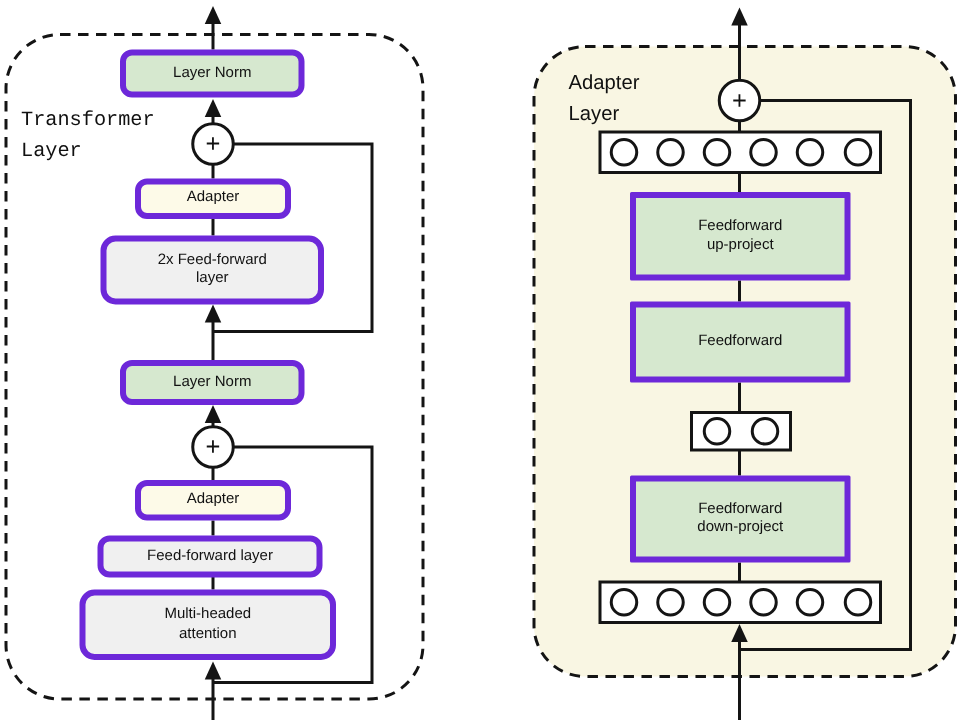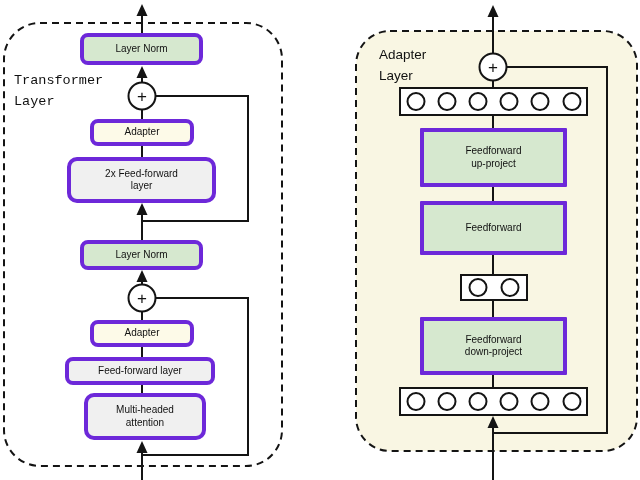--- a/index.html
+++ b/index.html
@@ -107,21 +107,21 @@
   <div class="panel-label" style="left:14px;top:70px;width:120px;font-family:Liberation Mono, monospace;">Transformer
 Layer</div>
 
   <div class="box green r8" style="left:80px;top:33px;width:123px;height:32px;">Layer Norm</div>
   <div class="box cream r8" style="left:90px;top:119px;width:104px;height:27px;">Adapter</div>
   <div class="box gray r10" style="left:67px;top:157px;width:149px;height:46px;">2x Feed-forward
 layer</div>
   <div class="box green r8" style="left:80px;top:240px;width:123px;height:30px;">Layer Norm</div>
   <div class="box cream r8" style="left:90px;top:320px;width:104px;height:27px;">Adapter</div>
   <div class="box gray r8" style="left:65px;top:357px;width:150px;height:28px;">Feed-forward layer</div>
-  <div class="box gray r10" style="left:84px;top:393px;width:122px;height:47px;text-align:center;">Multi-headed
+  <div class="box gray r10" style="left:53px;top:393px;width:171px;height:47px;text-align:center;">Multi-headed
 attention</div>
 
   <div class="panel-label" style="left:379px;top:44px;width:100px;">Adapter
 Layer</div>
 
   <div class="box green r12" style="left:420px;top:128px;width:147px;height:59px;">Feedforward
 up-project</div>
   <div class="box green r12" style="left:420px;top:201px;width:147px;height:54px;">Feedforward</div>
   <div class="box green r12" style="left:420px;top:317px;width:147px;height:58px;">Feedforward
 down-project</div>

